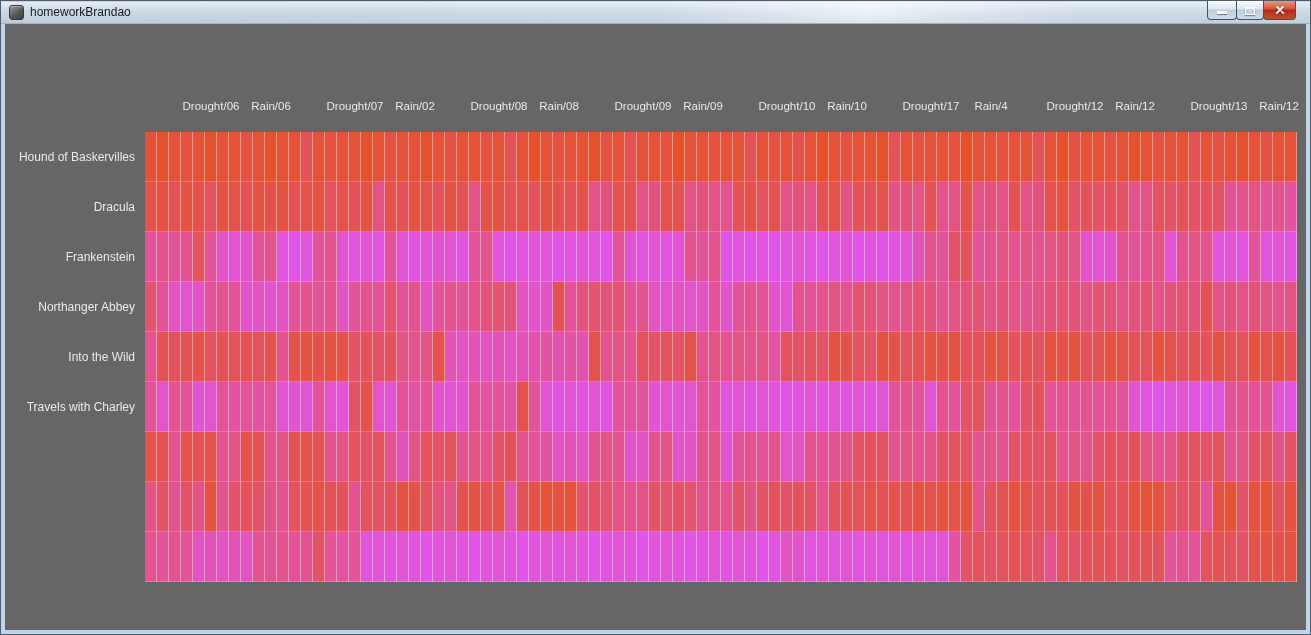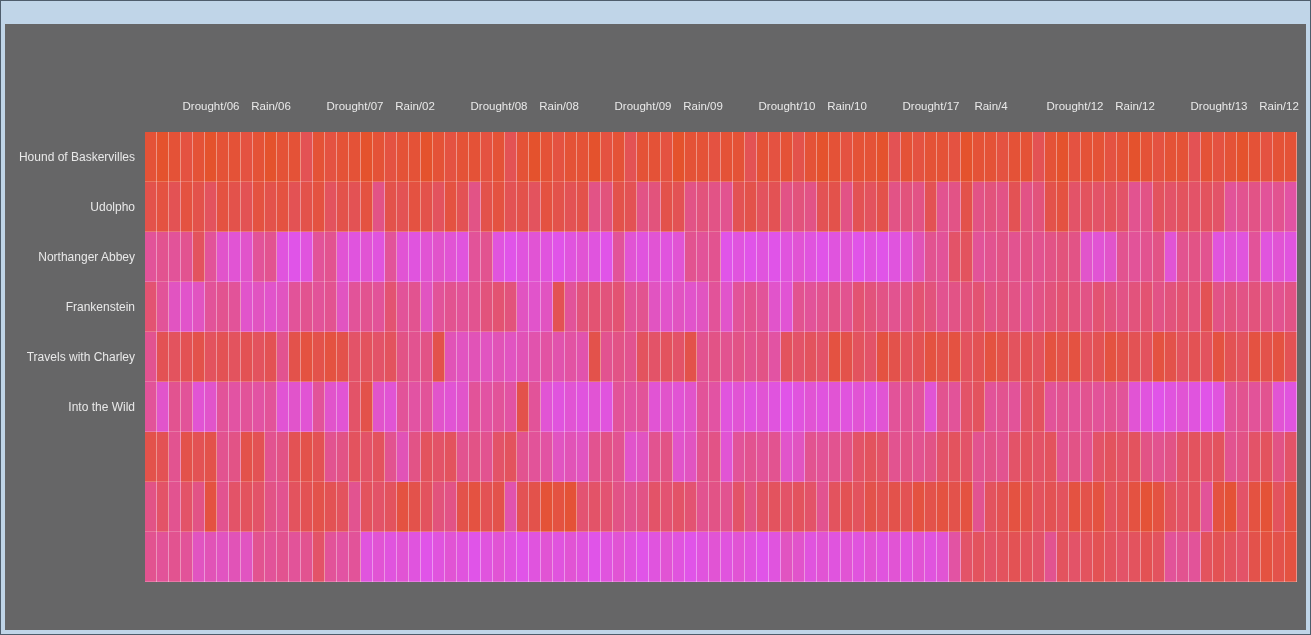--- a/index.html
+++ b/index.html
@@ -39,20 +39,36 @@
   .row-label { height:50px; line-height:50px; text-align:right; color:#E9E9E9; font-size:12px; white-space:nowrap; }
   #heatmap { position:absolute; left:140px; top:108px; width:1152px; height:450px; display:flex; flex-direction:column; }
   .hm-row { display:flex; height:50px; }
   .hm-cell { width:12px; height:50px;
     box-shadow:inset -1px 0 0 rgba(255,255,255,0.38), inset 0 -1px 0 rgba(255,250,248,0.22); }
 </style>
 </head>
 <body>
 
 <div class="window">
+  <div class="titlebar">
+    <div class="titlebar-inner"></div>
+    <span class="app-icon"></span>
+    <span class="title-text">homeworkBrandao</span>
+    <div class="win-buttons">
+      <div class="wbtn min" title="minimize">
+        <span class="glyph-min"></span>
+      </div>
+      <div class="wbtn max" title="maximize">
+        <span class="glyph-max"></span>
+      </div>
+      <div class="wbtn close" title="close">
+        <span class="glyph-close"></span>
+      </div>
+    </div>
+  </div>
 
   <div class="content">
     <div id="col-headers">
         <span class="col-header" style="left: 206px;">Drought/06</span>
         <span class="col-header" style="left: 266px;">Rain/06</span>
         <span class="col-header" style="left: 350px;">Drought/07</span>
         <span class="col-header" style="left: 410px;">Rain/02</span>
         <span class="col-header" style="left: 494px;">Drought/08</span>
         <span class="col-header" style="left: 554px;">Rain/08</span>
         <span class="col-header" style="left: 638px;">Drought/09</span>
@@ -61,25 +77,25 @@
         <span class="col-header" style="left: 842px;">Rain/10</span>
         <span class="col-header" style="left: 926px;">Drought/17</span>
         <span class="col-header" style="left: 986px;">Rain/4</span>
         <span class="col-header" style="left: 1070px;">Drought/12</span>
         <span class="col-header" style="left: 1130px;">Rain/12</span>
         <span class="col-header" style="left: 1214px;">Drought/13</span>
         <span class="col-header" style="left: 1274px;">Rain/12</span>
       </div>
     <div id="row-labels">
         <div class="row-label">Hound of Baskervilles</div>
-        <div class="row-label">Udolpho</div>
+        <div class="row-label">Dracula</div>
+        <div class="row-label">Frankenstein</div>
         <div class="row-label">Northanger Abbey</div>
-        <div class="row-label">Frankenstein</div>
+        <div class="row-label">Into the Wild</div>
         <div class="row-label">Travels with Charley</div>
-        <div class="row-label">Into the Wild</div>
       </div>
     <div id="heatmap">
         <div class="hm-row">
           <div class="hm-cell" style="background: rgb(228, 82, 55);"></div>
           <div class="hm-cell" style="background: rgb(228, 82, 45);"></div>
           <div class="hm-cell" style="background: rgb(228, 82, 55);"></div>
           <div class="hm-cell" style="background: rgb(228, 82, 65);"></div>
           <div class="hm-cell" style="background: rgb(228, 82, 55);"></div>
           <div class="hm-cell" style="background: rgb(228, 82, 45);"></div>
           <div class="hm-cell" style="background: rgb(228, 82, 55);"></div>

